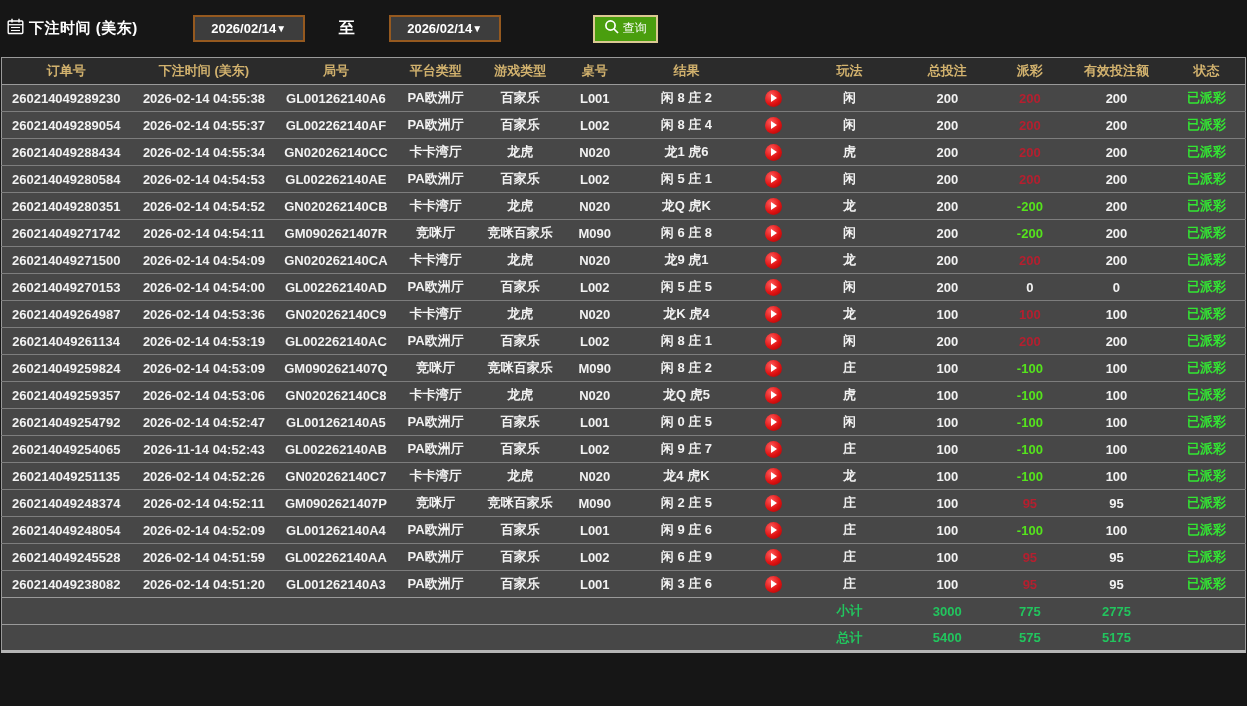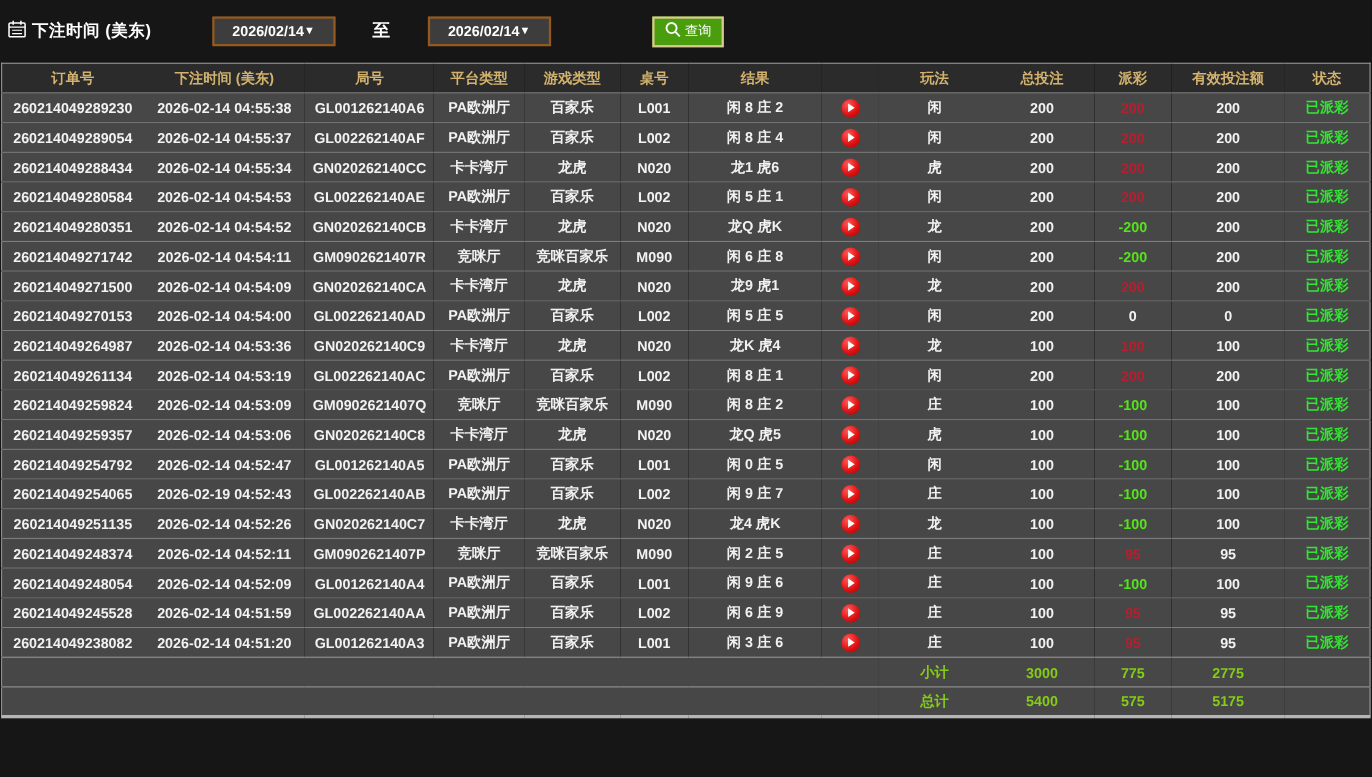--- a/index.html
+++ b/index.html
@@ -22,21 +22,21 @@
     font-family:"Liberation Sans","DejaVu Sans",sans-serif; }
 
   
   table { width:1245px; margin-left:1px; border-collapse:collapse; table-layout:fixed;
     border:1px solid #9a9a9a; border-bottom:3px solid #b5b5b5; }
   thead th { background:#2b2b2b; color:#d2b26e; font-size:13px; font-weight:bold; height:27px;
     border-bottom:1px solid #9a9a9a; text-align:center; white-space:nowrap; overflow:hidden; }
   tbody td { background:#474747; color:#f2f2f2; font-size:13px; font-weight:600; height:27px;
     text-align:center; border-top:1px solid #7d7d7d; white-space:nowrap; overflow:hidden; }
   tbody tr:first-child td { border-top:none; }
-  tfoot td { background:#474747; color:#84cc16; font-size:13px; font-weight:bold; height:27px;
+  tfoot td { background:#474747; color:#22c55e; font-size:13px; font-weight:bold; height:27px;
     text-align:center; border-top:1px solid #9a9a9a; }
   .pay-pos { color:#b51f2f; }
   .pay-neg { color:#55e41c; }
   .pay-zero { color:#f2f2f2; }
   .c-status { color:#33e433 !important; }
 
   .play-icon { display:inline-block; width:17px; height:17px; border-radius:50%; vertical-align:middle;
     background:radial-gradient(circle at 35% 30%, #ff5a5a 0%, #e01212 55%, #9c0505 100%);
     position:relative; cursor:pointer; }
   .play-icon::after { content:""; position:absolute; left:6px; top:4.5px; width:0; height:0;
@@ -309,21 +309,21 @@
     <td>闲 0 庄 5</td>
     <td><span class="play-icon"></span></td>
     <td>闲</td>
     <td>100</td>
     <td class="pay-neg">-100</td>
     <td>100</td>
     <td class="c-status">已派彩</td>
   </tr>
         <tr>
     <td>260214049254065</td>
-    <td>2026-02-19 04:52:43</td>
+    <td>2026-11-14 04:52:43</td>
     <td>GL002262140AB</td>
     <td>PA欧洲厅</td>
     <td>百家乐</td>
     <td>L002</td>
     <td>闲 9 庄 7</td>
     <td><span class="play-icon"></span></td>
     <td>庄</td>
     <td>100</td>
     <td class="pay-neg">-100</td>
     <td>100</td>

